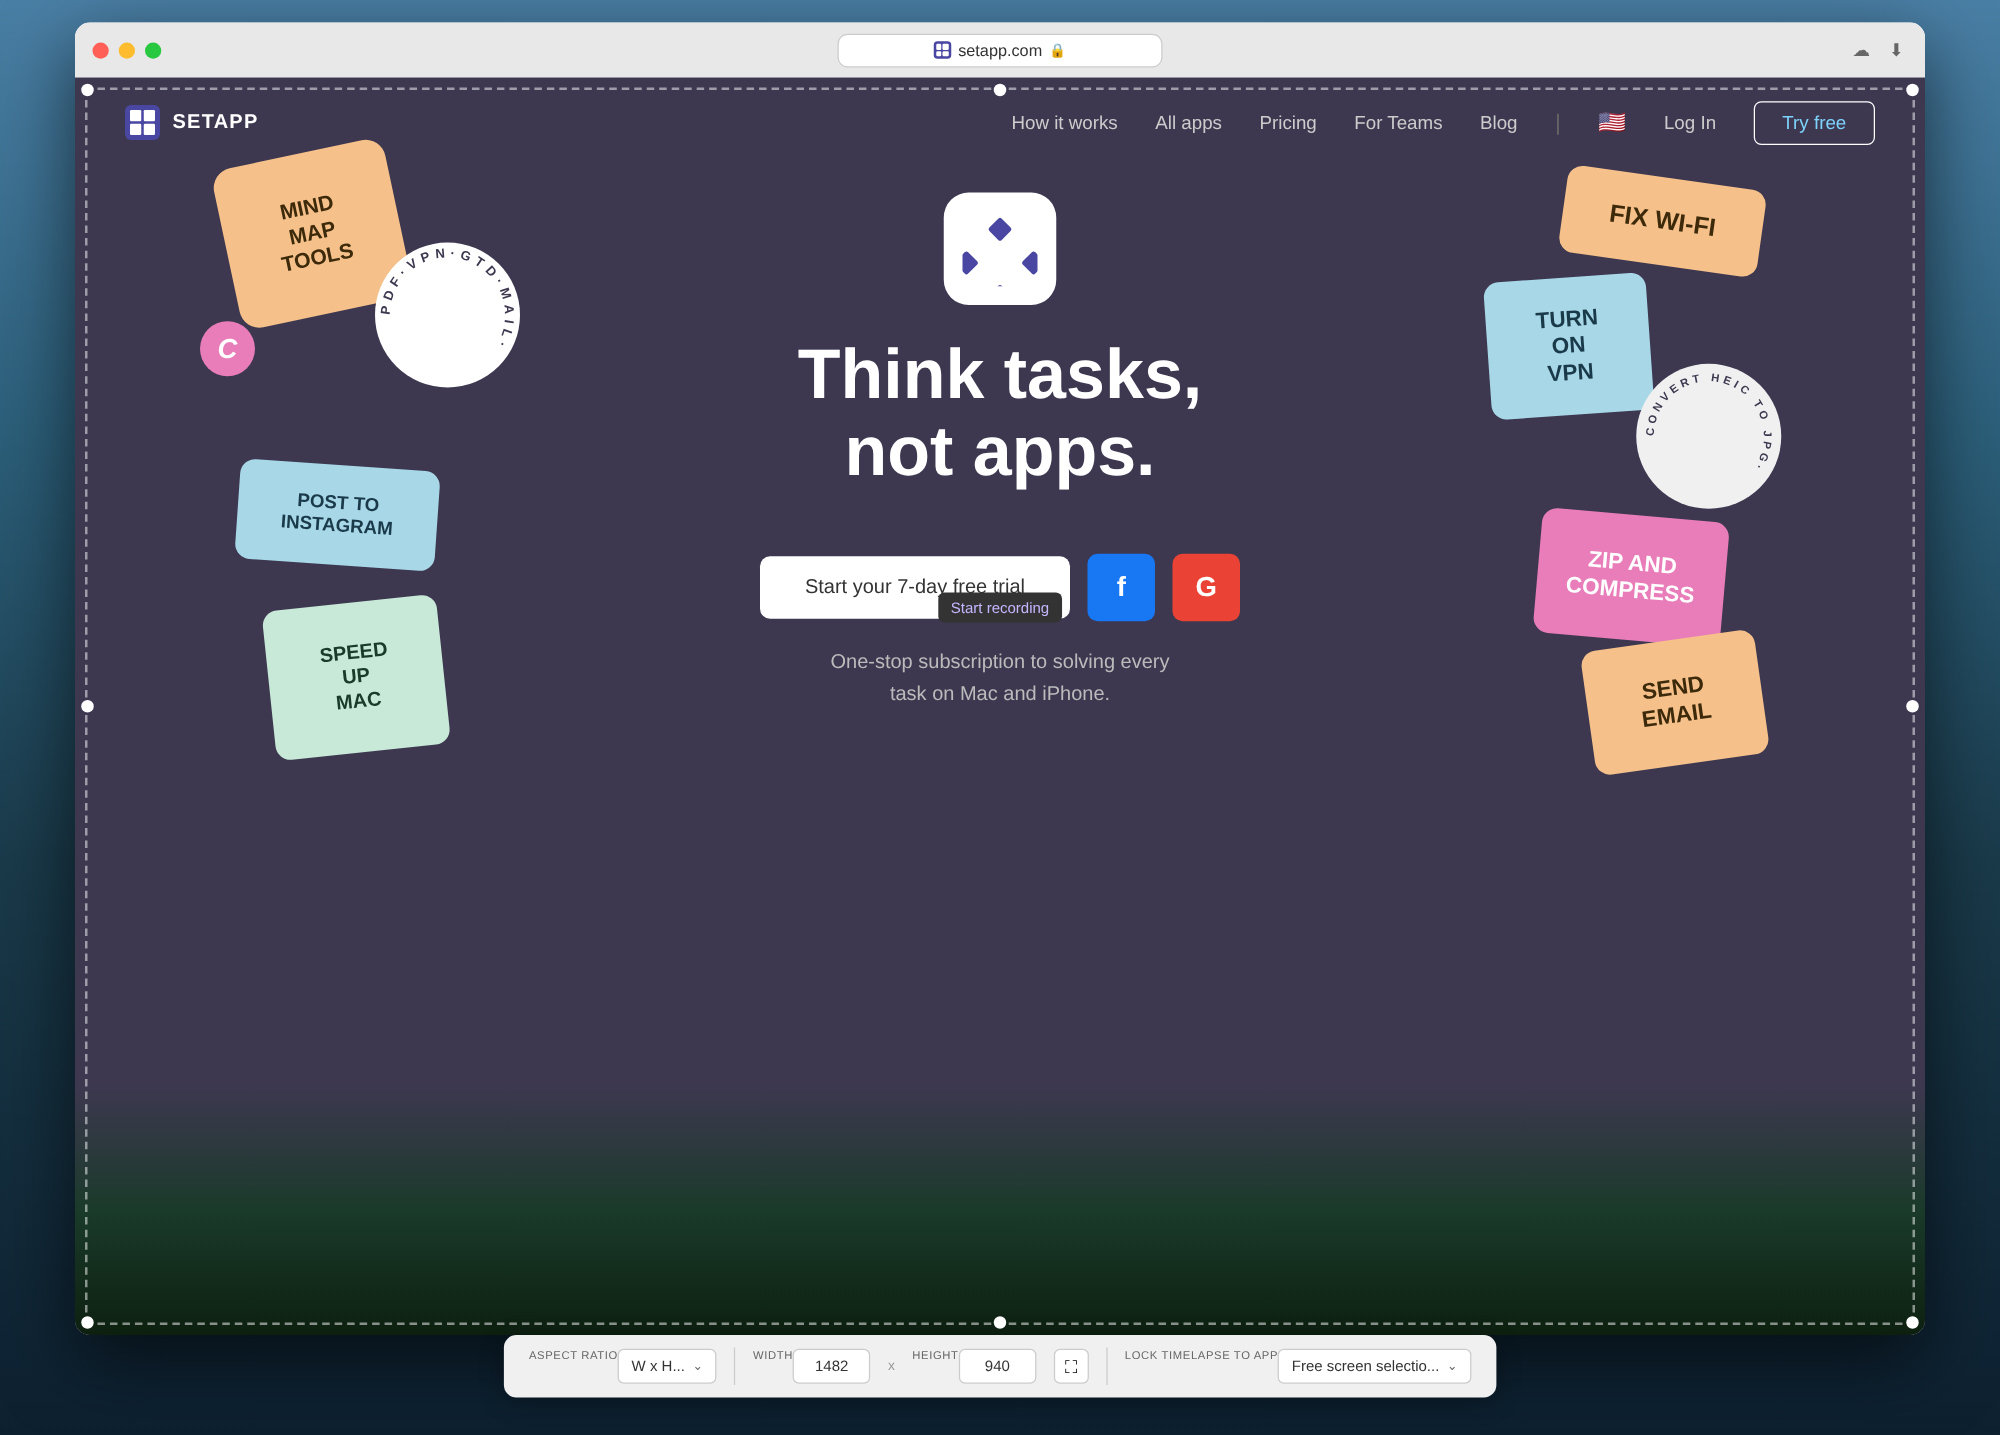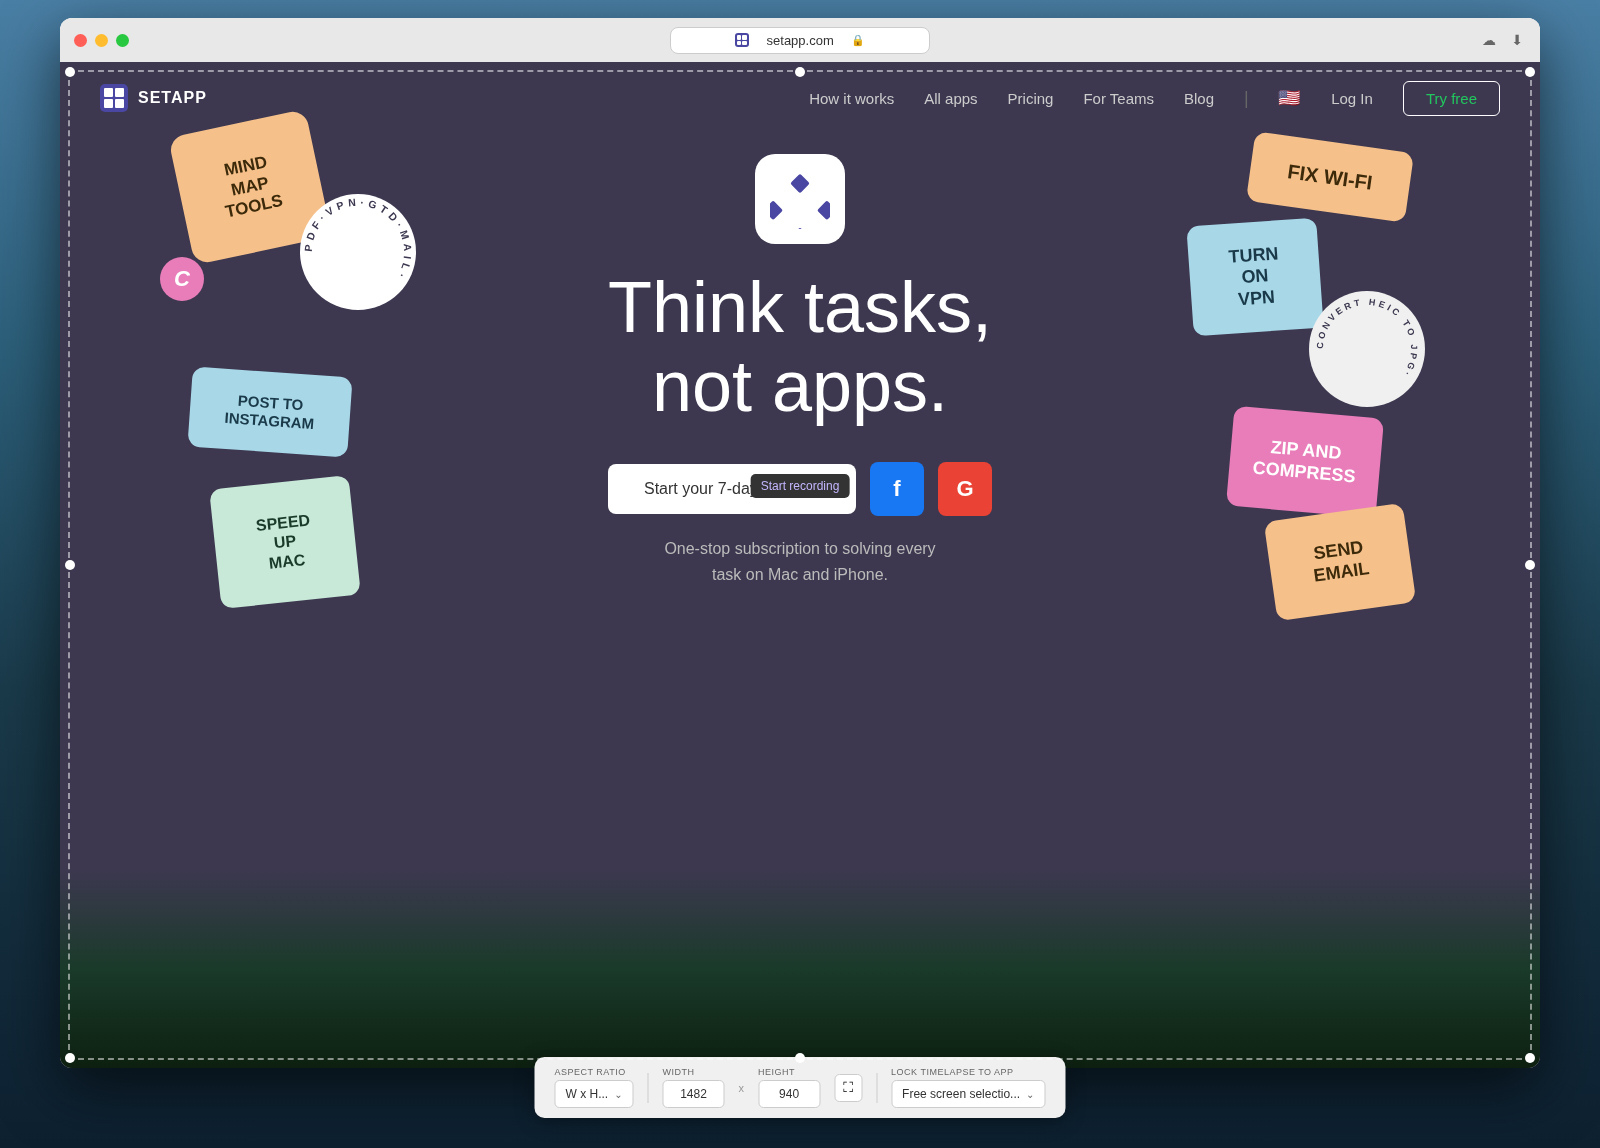--- a/index.html
+++ b/index.html
@@ -53,21 +53,21 @@
 
     .url-bar {
       position: absolute;
       left: 50%;
       transform: translateX(-50%);
       background: #fff;
       border-radius: 8px;
       padding: 5px 16px;
       display: flex;
       align-items: center;
-      gap: 18px;
+      gap: 6px;
       min-width: 260px;
       justify-content: center;
       border: 1px solid #ccc;
     }
     .url-bar-favicon {
       width: 14px;
       height: 14px;
       background: #4a47a3;
       border-radius: 3px;
       display: grid;
@@ -168,21 +168,21 @@
     .nav-flag {
       font-size: 18px;
     }
     .nav-login {
       color: #ccc;
       font-size: 15px;
       cursor: pointer;
     }
     .nav-try-free {
       border: 1.5px solid #fff;
-      color: #22c55e;
+      color: #7dd3fc;
       padding: 8px 22px;
       border-radius: 6px;
       font-size: 15px;
       cursor: pointer;
       background: transparent;
     }
 
     
     .hero {
       display: flex;
@@ -201,25 +201,25 @@
       border-radius: 20px;
       display: flex;
       align-items: center;
       justify-content: center;
       margin-bottom: 24px;
       flex-shrink: 0;
     }
 
     .hero-title {
       color: #fff;
-      font-size: 72px;
-      font-weight: 400;
+      font-size: 56px;
+      font-weight: 700;
       text-align: center;
       line-height: 1.1;
-      margin-bottom: 36px;
+      margin-bottom: 52px;
       max-width: 700px;
     }
 
     
     .start-recording-tooltip {
       background: #333;
       color: #c4b5fd;
       font-size: 12px;
       padding: 5px 10px;
       border-radius: 5px;
@@ -405,21 +405,21 @@
       border-radius: 10px;
       padding: 10px 20px;
       display: flex;
       align-items: center;
       gap: 14px;
       box-shadow: 0 4px 20px rgba(0,0,0,0.3);
       z-index: 20;
     }
     .toolbar-group {
       display: flex;
-      flex-direction: column;
+      flex-direction: row;
       align-items: flex-start;
     }
     .toolbar-label {
       font-size: 9px;
       color: #666;
       text-transform: uppercase;
       letter-spacing: 0.5px;
       margin-bottom: 3px;
     }
     .toolbar-control {

